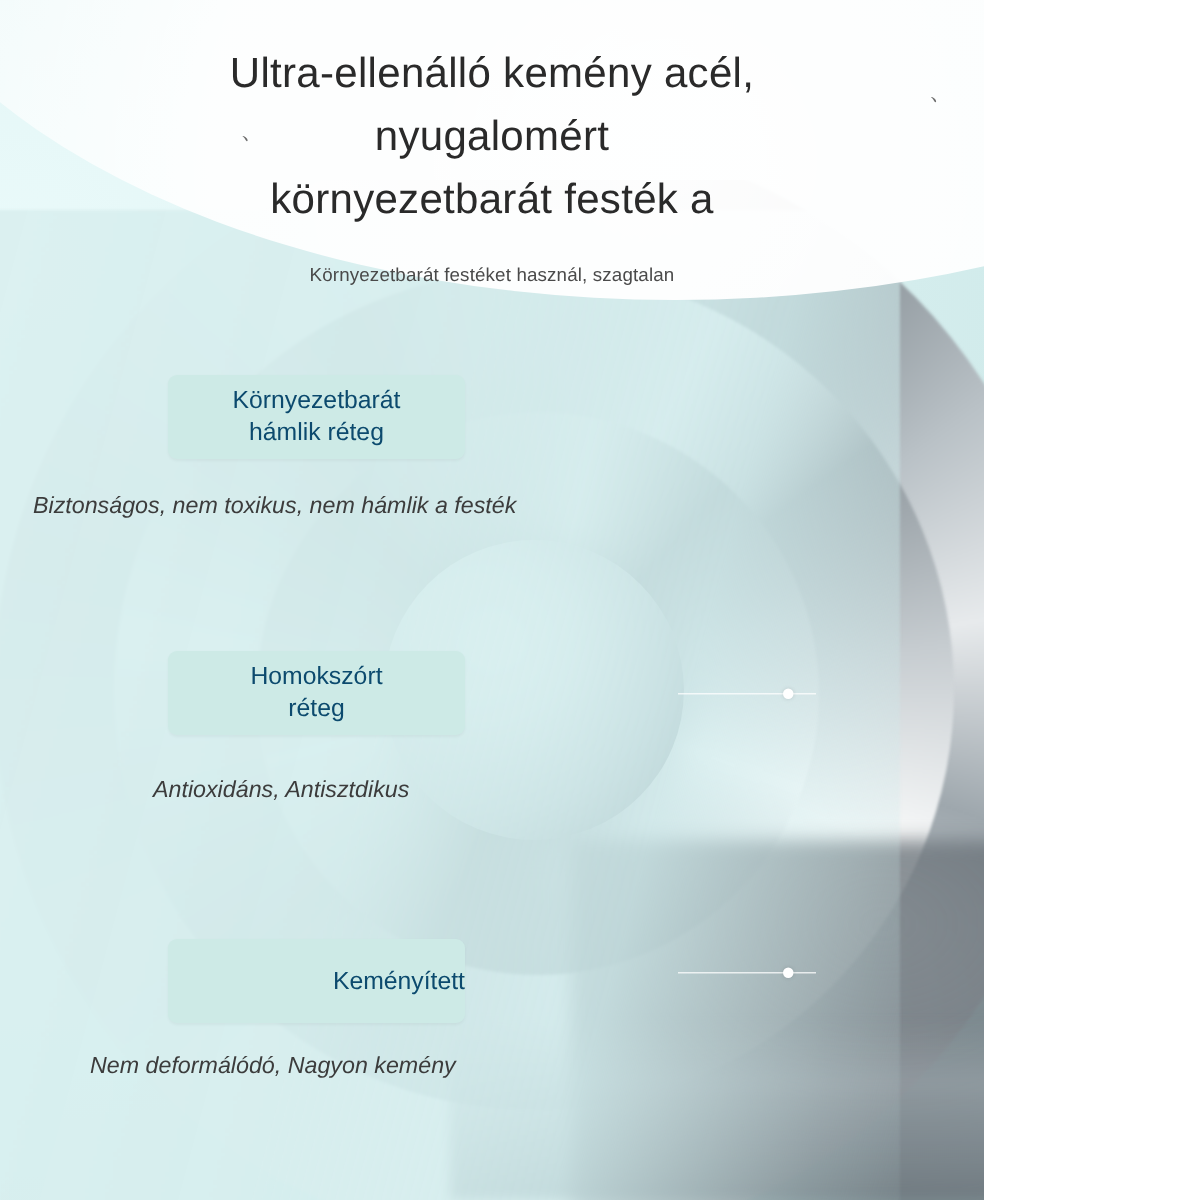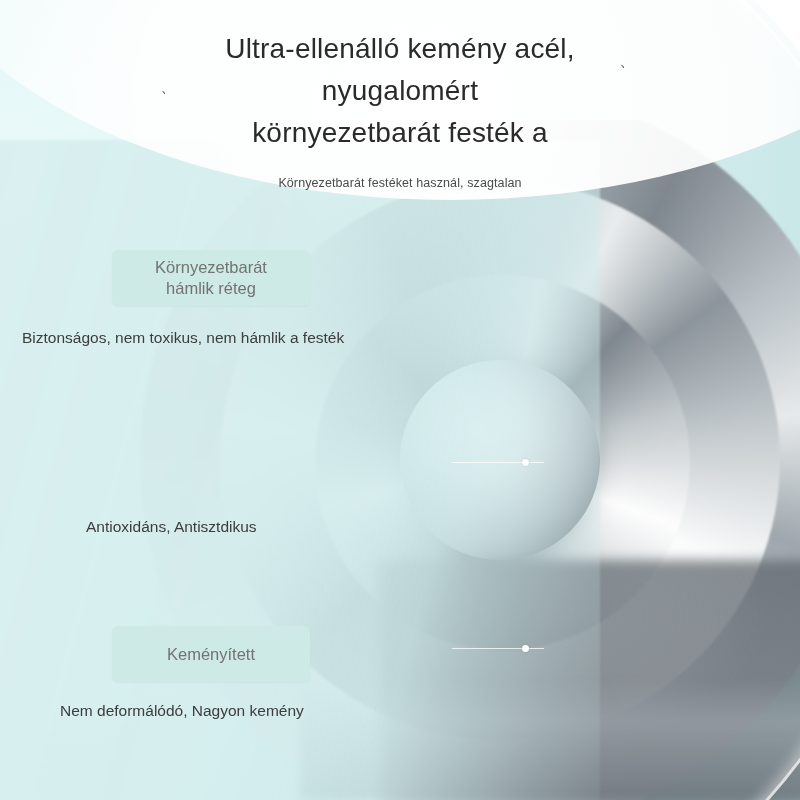--- a/index.html
+++ b/index.html
@@ -9,21 +9,21 @@
   body {
     width: 800px;
     height: 800px;
     overflow: hidden;
     font-family: "Liberation Sans", sans-serif;
     background: #ffffff;
   }
 
   #stage {
     position: relative;
-    width: 800px;
+    width: 656px;
     height: 800px;
     overflow: hidden;
     background: #ffffff;
   }
 
   
   .photo-base {
     position: absolute;
     inset: 0;
     background: linear-gradient(180deg, #ffffff 0%, #fbfdfd 6%, #eef7f7 16%, #dff0ef 30%, #d6ecec 48%, #cfe9e9 70%, #cae6e7 100%);
@@ -189,43 +189,44 @@
   .tick-a { left: 160px; top: 78px; }
   .tick-b { left: 619px; top: 52px; }
 
   
   .pill {
     position: absolute;
     width: 198px;
     height: 56px;
     border-radius: 6px;
     background: #cdeae6;
-    color: #737373;
+    color: #0c4a6e;
     font-size: 16.5px;
     line-height: 21px;
     display: flex;
     align-items: center;
     justify-content: center;
     text-align: center;
     box-shadow: 0 1px 2px rgba(0,0,0,0.04);
   }
   .pill span { display: block; }
 
   .pill-1 { left: 112px; top: 250px; }
   .pill-2 { left: 112px; top: 434px; }
-  .pill-3 { left: 112px; top: 626px; }
+  .pill-3 { left: 112px; top: 626px; justify-content: flex-end; }
 
   .caption {
     position: absolute;
     color: #3c3c3c;
     font-size: 15.5px;
     white-space: nowrap;
+    font-style: italic;
   }
   .cap-1 { left: 22px;  top: 329px; }
-  .cap-2 { left: 86px;  top: 518px; }
+  .cap-2 { left: 102px;  top: 518px; }
   .cap-3 { left: 60px;  top: 702px; }
 
   
   .leader {
     position: absolute;
     height: 1px;
     background: rgba(255,255,255,0.75);
   }
   .ld-2 { left: 452px; top: 462px; width: 92px; }
   .ld-3 { left: 452px; top: 648px; width: 92px; }
@@ -284,20 +285,26 @@
   <div class="dot dot-3"></div>
 
   <div class="pill pill-1">
     <div>
       <span>Környezetbarát</span>
       <span>hámlik réteg</span>
     </div>
   </div>
   <div class="caption cap-1">Biztonságos, nem toxikus, nem hámlik a festék</div>
 
+  <div class="pill pill-2">
+    <div>
+      <span>Homokszórt</span>
+      <span>réteg</span>
+    </div>
+  </div>
   <div class="caption cap-2">Antioxidáns, Antisztdikus</div>
 
   <div class="pill pill-3">
     <div>
       <span>Keményített</span>
     </div>
   </div>
   <div class="caption cap-3">Nem deformálódó, Nagyon kemény</div>
 
 </div>

